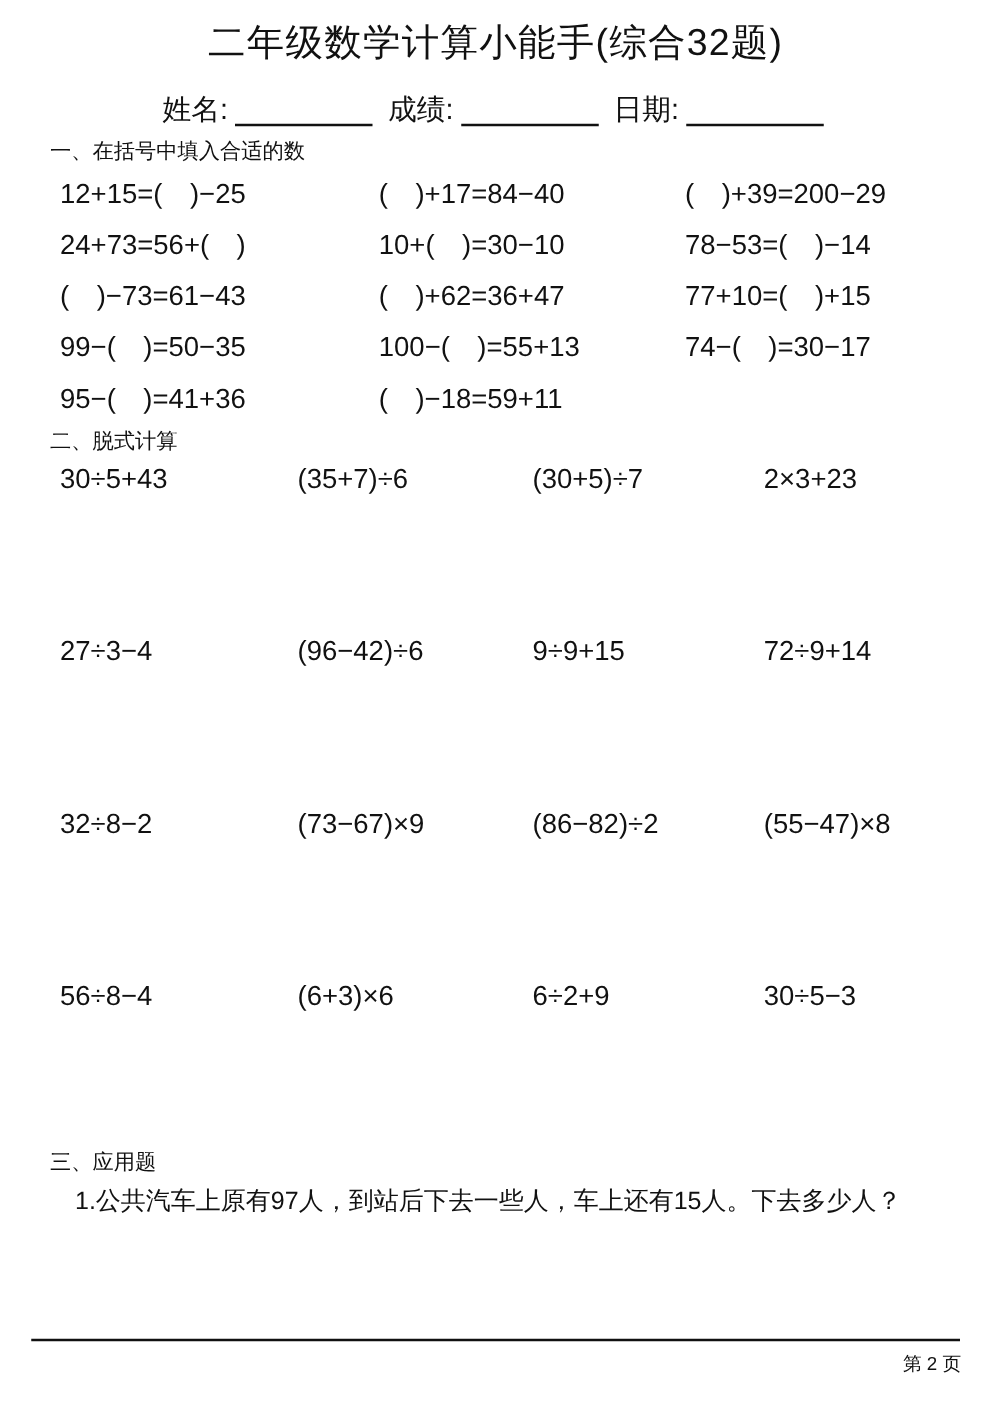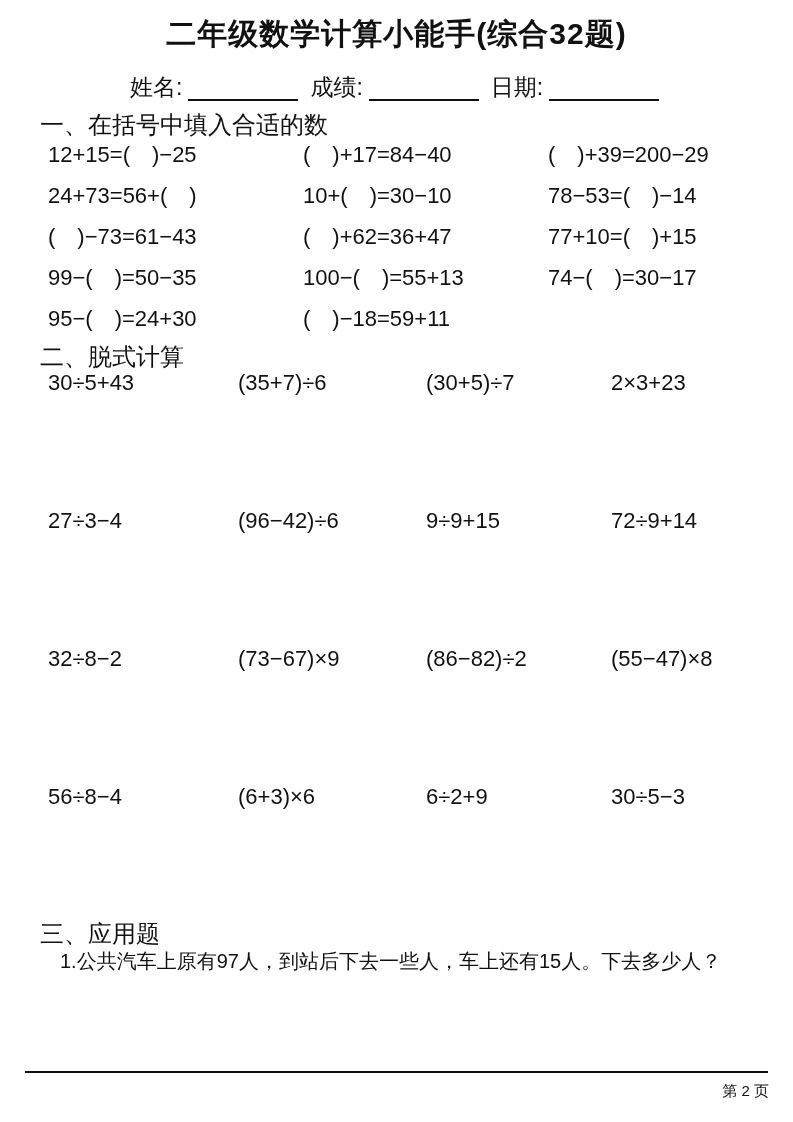--- a/index.html
+++ b/index.html
@@ -9,39 +9,39 @@
     width:793px; height:1122px;
     margin:0 auto;
     background:#ffffff;
     color:#111;
     font-family:"Liberation Sans", sans-serif;
     overflow:hidden;
   }
   .title {
     position:absolute; top:14px; left:0; right:0;
     text-align:center;
-    font-size:30px; font-weight:700;
+    font-size:30px; font-weight:400;
     letter-spacing:1px;
   }
   .info-row {
     position:absolute; top:72px; left:130px;
     display:flex; align-items:flex-end;
     font-size:23px;
   }
   .info-label { white-space:nowrap; padding-bottom:1px; }
   .blank-line {
     display:inline-block;
     width:110px; height:16px;
     border-bottom:2px solid #111;
     margin:0 12px 3px 6px;
   }
   .blank-line:last-child { margin-right:0; }
   .sec-heading {
     position:absolute; left:40px;
-    font-size:24px; font-weight:500;
+    font-size:17px; font-weight:500;
     white-space:nowrap;
   }
   .sec1-heading { top:109px; }
   .sec1-grid {
     position:absolute; top:134px; left:48px; width:710px;
     display:grid;
     grid-template-columns:255px 245px 1fr;
     grid-auto-rows:41px;
     font-size:22px;
     align-items:center;
@@ -95,21 +95,21 @@
     <span class="eq">(　)+39=200−29</span>
     <span class="eq">24+73=56+(　)</span>
     <span class="eq">10+(　)=30−10</span>
     <span class="eq">78−53=(　)−14</span>
     <span class="eq">(　)−73=61−43</span>
     <span class="eq">(　)+62=36+47</span>
     <span class="eq">77+10=(　)+15</span>
     <span class="eq">99−(　)=50−35</span>
     <span class="eq">100−(　)=55+13</span>
     <span class="eq">74−(　)=30−17</span>
-    <span class="eq">95−(　)=24+30</span>
+    <span class="eq">95−(　)=41+36</span>
     <span class="eq">(　)−18=59+11</span>
   </div>
 
   <div class="sec-heading sec2-heading">二、脱式计算</div>
 
   <div class="sec2-grid">
     <span class="eq">30÷5+43</span>
     <span class="eq">(35+7)÷6</span>
     <span class="eq">(30+5)÷7</span>
     <span class="eq">2×3+23</span>

